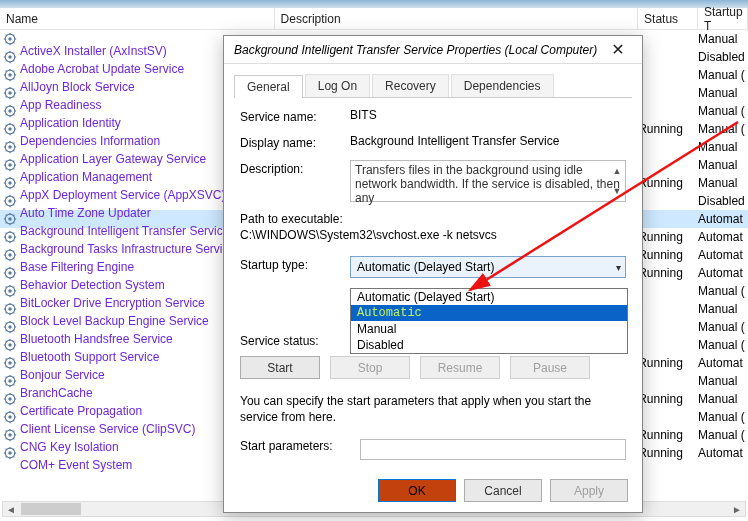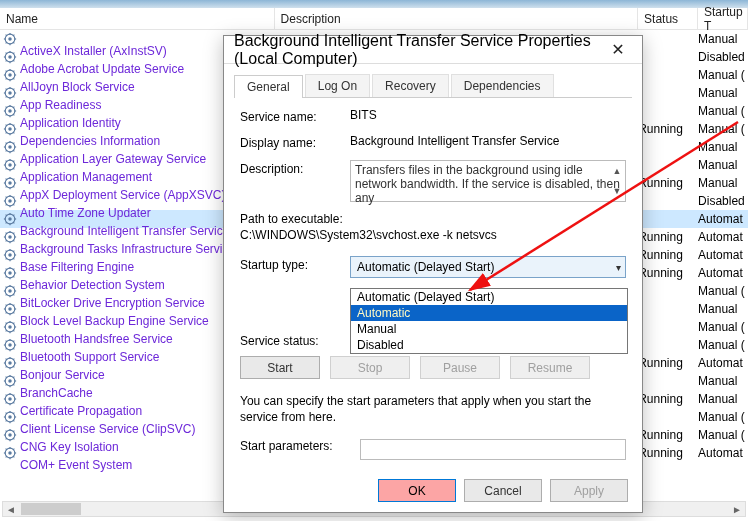--- a/index.html
+++ b/index.html
@@ -25,21 +25,21 @@
 .row .dc { width: 364px; }
 .row .st { width: 60px; color: #000; }
 .row .tp { width: 50px; color: #000; white-space: nowrap; overflow: hidden; }
 
 
 .gear svg { width: 14px; height: 14px; }
 
 
 .dialog { position: absolute; left: 223px; top: 35px; width: 420px; height: 478px; background: #fff; border: 1px solid #888; box-shadow: 0 4px 18px rgba(0,0,0,.25); }
 .titlebar { height: 28px; display: flex; align-items: center; padding: 0 4px 0 10px; border-bottom: 1px solid #ddd; }
-.titlebar .ttl { flex: 1; font-size: 16px; }
+.titlebar .ttl { flex: 1; font-size: 12px; font-style: italic; }
 .titlebar .close { width: 40px; text-align: center; font-size: 16px; color: #222; }
 
 .tabs { display: flex; margin: 10px 10px 0 10px; border-bottom: 1px solid #ccc; }
 .tab { padding: 4px 12px; border: 1px solid #ccc; border-bottom: none; margin-right: 2px; background: #fff; color: #333; }
 .tab:first-child { background: #fff; position: relative; top: 1px; }
 .tab:not(:first-child){ background:#f4f4f4; border-color:#e0e0e0; }
 
 .body { padding: 10px 16px 0 16px; }
 .frow { display: flex; margin-bottom: 10px; align-items: flex-start; }
 .frow .lbl { width: 110px; color: #000; padding-top: 2px; }
@@ -49,38 +49,38 @@
 .descbox .arrows span { flex:1; display:flex; align-items:center; justify-content:center; font-size:9px; color:#555; }
 
 .path { margin: 6px 0 14px 0; color: #000; }
 .path div:first-child { margin-bottom: 2px; }
 
 .select { border: 1px solid #7aa3c9; height: 22px; display: flex; align-items: center; padding: 0 6px; position: relative; background: #eaf3fb; flex:1; }
 .select .chev { position: absolute; right: 4px; font-size: 10px; color: #333; }
 
 .dropdown { position: absolute; left: 126px; top: 252px; width: 278px; border: 1px solid #767676; background: #fff; z-index: 5; }
 .dropdown .opt { padding: 1px 6px; color: #000; }
-.dropdown .opt.hl { background: #0a64c8; color: #fef9c3; }
+.dropdown .opt.hl { background: #0a64c8; color: #bef264; font-family: Liberation Mono, monospace; }
 
 .statusrow { display:flex; align-items:center; margin-top: 56px; margin-bottom:8px;}
 .statusrow .lbl{width:110px;}
 
 .btnrow { display: flex; gap: 10px; margin-bottom: 14px; }
 .btn { width: 80px; height: 23px; border: 1px solid #adadad; background: #e9e9e9; color: #333; display: flex; align-items: center; justify-content: center; }
 .btn.disabled { color: #a0a0a0; background:#efefef; border-color:#d0d0d0;}
 
 .note { color: #000; margin-bottom: 14px; line-height: 1.35; }
 
 .paramrow { display:flex; align-items:flex-start; margin-bottom: 10px;}
 .paramrow .lbl{width:120px;}
 .paramrow input { flex:1; height:21px; border:1px solid #bbb; padding:0 4px; }
 
 .dlgbtns { position: absolute; bottom: 10px; right: 14px; display: flex; gap: 8px; }
 .dlgbtns .btn { width: 78px; }
-.dlgbtns .btn.primary { background:#fca5a5; border:1px solid #0078d7; color:#000;margin-left:24px;}
+.dlgbtns .btn.primary { background:#c2410c; border:1px solid #0078d7; color:#000;margin-left:24px;}
 .dlgbtns .btn.apl { color:#a0a0a0; }
 
 
 .arrow { position:absolute; left:440px; top:120px; pointer-events:none; z-index:20;}
 
 
 .watermark { position:absolute; left:445px; top:305px; font-style:italic; color:#8a8a8a; font-size:15px; z-index:3; font-family: Georgia, serif;}
 
 
 .hscroll { position:absolute; bottom:4px; left:2px; right:2px; height:16px; background:#f0f0f0; border:1px solid #ddd; display:flex; align-items:center;}
@@ -682,22 +682,22 @@
     </div>
 
     <div class="statusrow">
       <div class="lbl">Service status:</div>
       <div>Stopped</div>
     </div>
 
     <div class="btnrow">
       <div class="btn">Start</div>
       <div class="btn disabled">Stop</div>
+      <div class="btn disabled">Resume</div>
       <div class="btn disabled">Pause</div>
-      <div class="btn disabled">Resume</div>
     </div>
 
     <div class="note">You can specify the start parameters that apply when you start the service from here.</div>
 
     <div class="paramrow">
       <div class="lbl">Start parameters:</div>
       <input type="text" style="">
     </div>
   </div>
 

